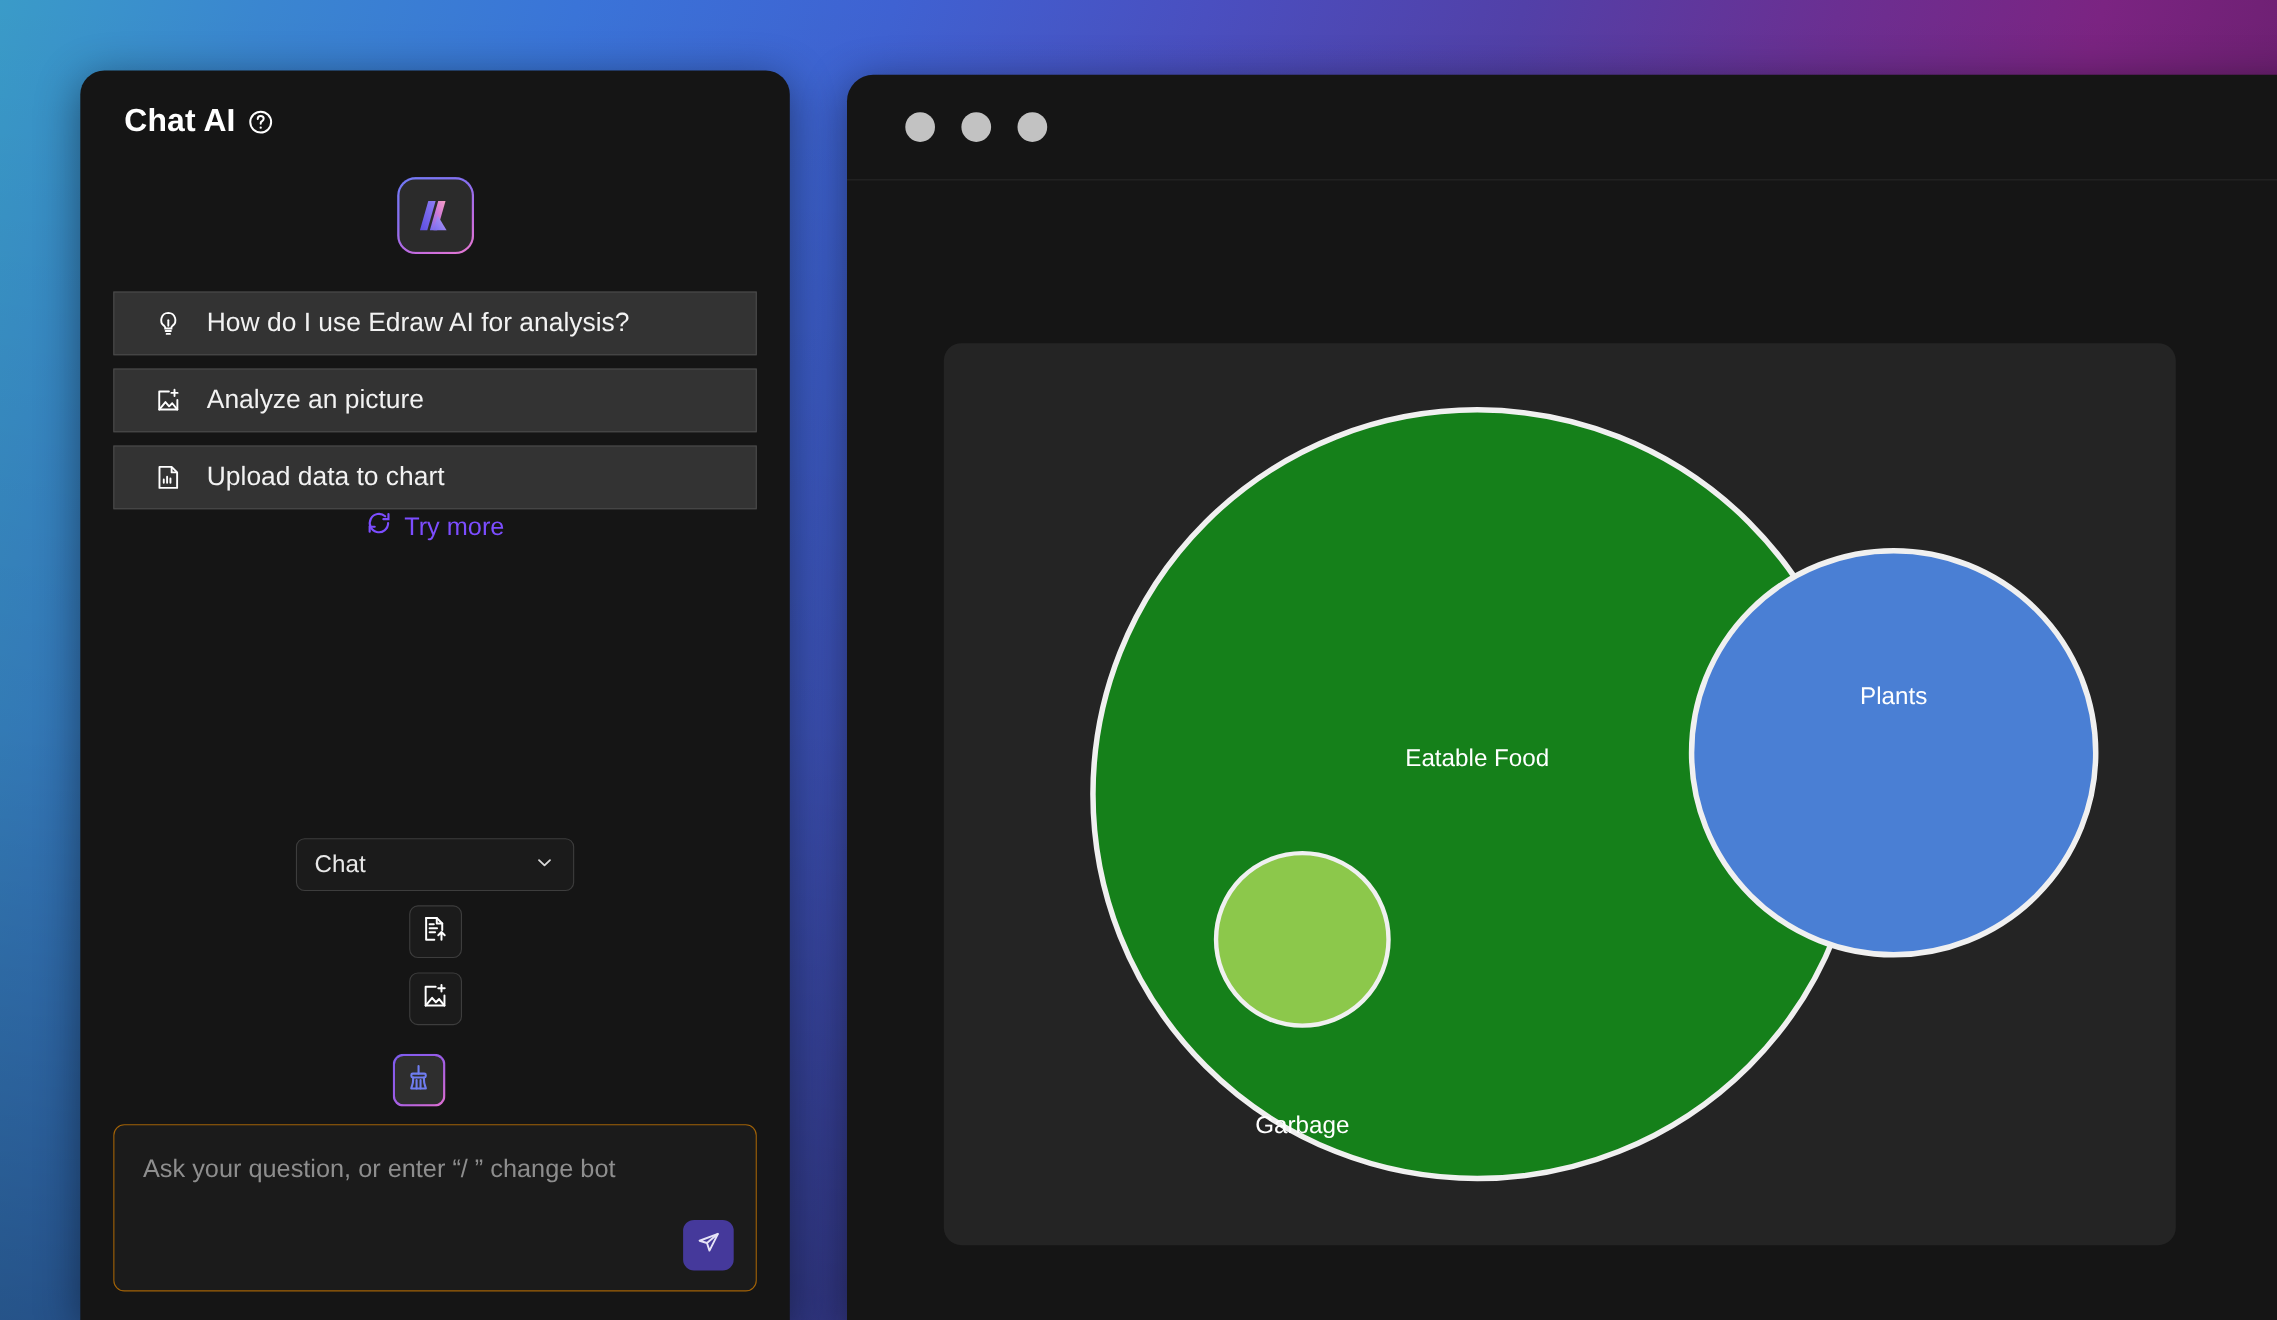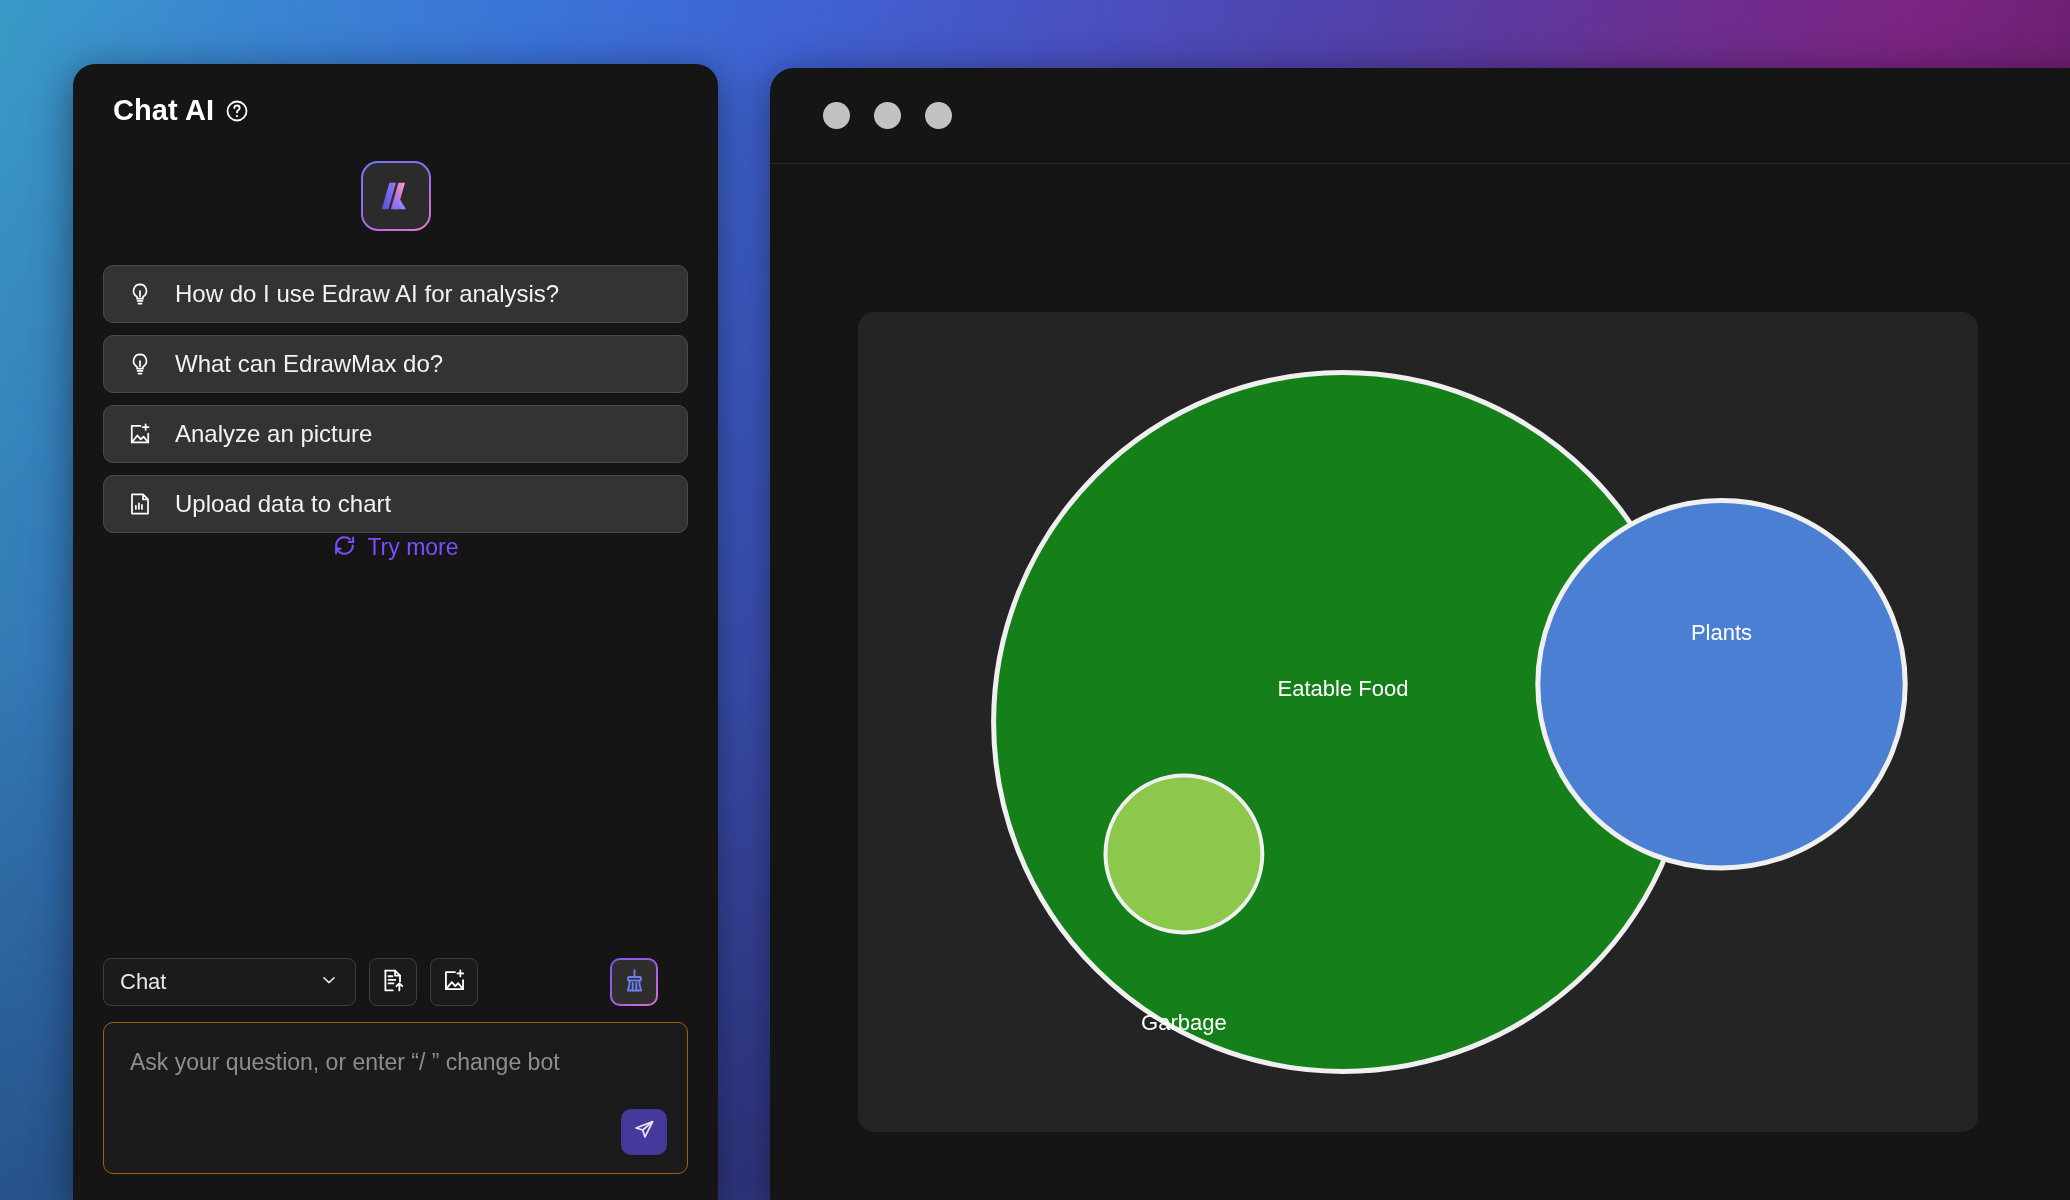--- a/index.html
+++ b/index.html
@@ -102,24 +102,24 @@
     margin: 34px 30px 0 30px;
     display: flex;
     flex-direction: column;
     gap: 12px;
   }
   .suggestion {
     display: flex;
     align-items: center;
     gap: 22px;
     height: 58px;
-    padding: 0 23px;
+    padding: 0 36px;
     background: #333333;
     border: 1px solid #4a4a4a;
-    border-radius: 10px;
+    border-radius: 0;
     cursor: pointer;
     box-sizing: border-box;
   }
   .suggestion .s-icon {
     width: 26px;
     height: 26px;
     flex: 0 0 26px;
     display: block;
   }
   .suggestion .s-label {
@@ -151,20 +151,21 @@
     bottom: 0;
     width: 100%;
     padding: 0 30px 26px 30px;
     box-sizing: border-box;
   }
   .composer-toolbar {
     display: flex;
     align-items: center;
     gap: 13px;
     margin-bottom: 16px;
+    flex-direction: column;
   }
   .chat-select {
     width: 253px;
     height: 48px;
     background: #1b1b1b;
     border: 1px solid #3d3d3d;
     border-radius: 8px;
     display: flex;
     align-items: center;
     justify-content: space-between;
@@ -337,31 +338,20 @@
           <svg class="s-icon" viewBox="0 0 24 24" fill="none" stroke="#ffffff" stroke-width="1.6" stroke-linecap="round">
             <path d="M12 3.2a6 6 0 0 0-3.4 10.9c.5.4.8 1 .8 1.6v.6h5.2v-.6c0-.6.3-1.2.8-1.6A6 6 0 0 0 12 3.2Z"></path>
             <path d="M9.8 18.4h4.4"></path>
             <path d="M10.6 20.8h2.8"></path>
             <path d="M12 9.4v4.6"></path>
           </svg>
         </span>
         <span class="s-label">How do I use Edraw AI for analysis?</span>
       </div>
 
-      <div class="suggestion">
-        <span>
-          <svg class="s-icon" viewBox="0 0 24 24" fill="none" stroke="#ffffff" stroke-width="1.6" stroke-linecap="round">
-            <path d="M12 3.2a6 6 0 0 0-3.4 10.9c.5.4.8 1 .8 1.6v.6h5.2v-.6c0-.6.3-1.2.8-1.6A6 6 0 0 0 12 3.2Z"></path>
-            <path d="M9.8 18.4h4.4"></path>
-            <path d="M10.6 20.8h2.8"></path>
-            <path d="M12 9.4v4.6"></path>
-          </svg>
-        </span>
-        <span class="s-label">What can EdrawMax do?</span>
-      </div>
 
 
       <div class="suggestion">
         <span>
           <svg class="s-icon" viewBox="0 0 24 24" fill="none" stroke="#ffffff" stroke-width="1.6" stroke-linecap="round" stroke-linejoin="round">
             <path d="M19.6 11.6v8.1H4.4V4.5h8.1"></path>
             <path d="M4.4 19.7 9.6 13.4l3.1 3.6 2.6-2.6 4.3 5.3"></path>
             <path d="M17.2 3.1v5.2M14.6 5.7h5.2"></path>
           </svg>
         </span>

